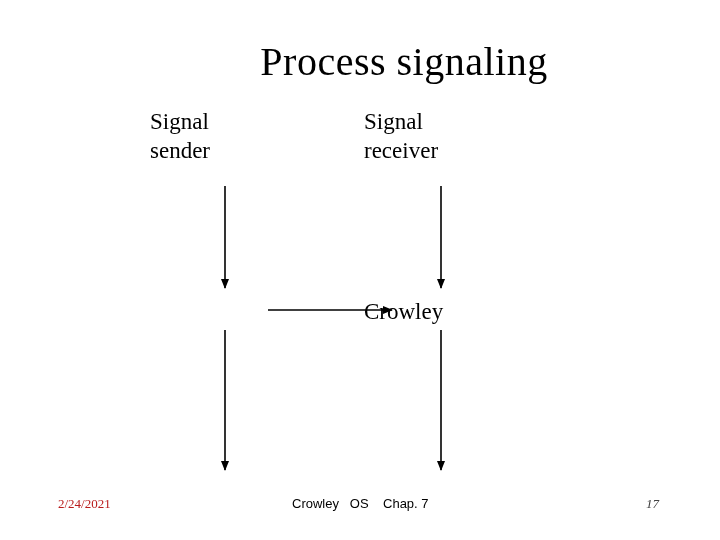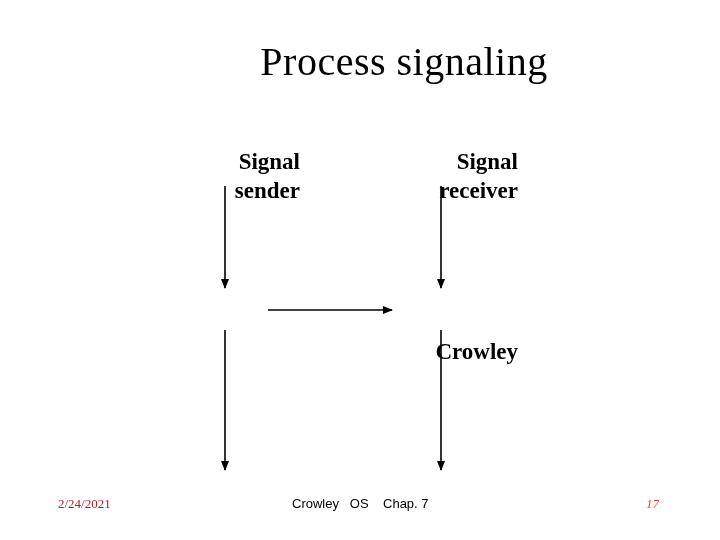--- a/index.html
+++ b/index.html
@@ -31,26 +31,25 @@
     letter-spacing: 0.5px;
     color: #000000;
     padding-left: 44px;
   }
 
   
   .node-label {
     position: absolute;
     font-family: "Liberation Serif", serif;
     font-size: 23px;
-    font-weight: bold;
+    font-weight: normal;
     color: #000000;
-    text-align: right;
+    text-align: left;
     line-height: 1.26;
     white-space: pre-line;
-    margin-top: 40px;
   }
   .lbl-sender {
     left: 150px;
     top: 108px;
     width: 150px;
   }
   .lbl-receiver {
     left: 364px;
     top: 108px;
     width: 154px;
@@ -92,21 +91,21 @@
     font-size: 13px;
     color: #000000;
     white-space: pre;
   }
   .footer-page {
     position: absolute;
     left: 646px;
     top: 496px;
     font-family: "Liberation Serif", serif;
     font-size: 13px;
-    color: #ef4444;
+    color: #404040;
     font-style: italic;
   }
 </style>
 </head>
 <body>
 
 <div class="slide">
 
   <div class="title">Process signaling</div>
 

